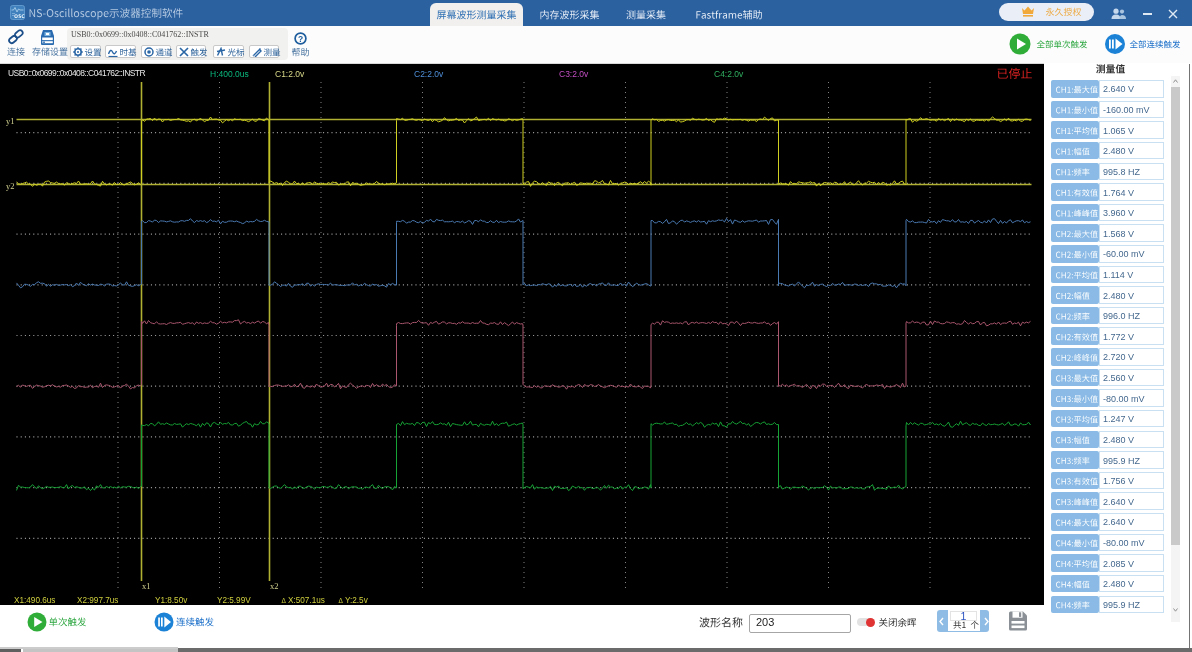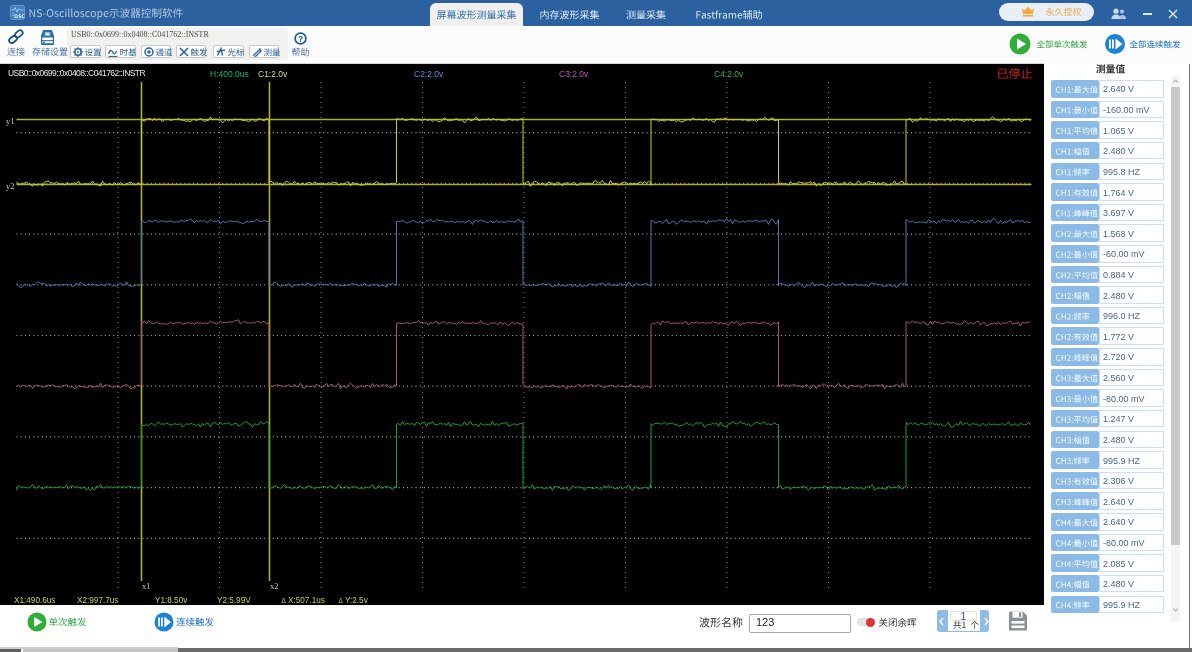--- a/index.html
+++ b/index.html
@@ -82,21 +82,21 @@
   </svg>
 <svg style="position:absolute;left:1105px;top:34px" width="20" height="20" viewBox="0 0 20 20">
     <circle cx="10" cy="10" r="10" fill="#1b82d6"></circle>
     <rect x="4" y="5.5" width="1.8" height="9" fill="#fff"></rect>
     <rect x="7" y="5.5" width="1.8" height="9" fill="#fff"></rect>
     <path d="M10.5 4.5 L17.5 10 L10.5 15.5 Z" fill="#fff"></path>
   </svg>
 <div style="position:absolute;left:0;top:64px;width:1044px;height:541px;background:#000;"></div>
 <div style="position:absolute;left:8px;top:68px;font:normal 8.5px 'Liberation Sans',sans-serif;color:#e8e8e8;letter-spacing:-0.55px;white-space:nowrap">USB0::0x0699::0x0408::C041762::INSTR</div>
 <div style="position:absolute;left:210px;top:69px;font:normal 8.5px 'Liberation Sans',sans-serif;color:#0ab87e;letter-spacing:0px;white-space:nowrap">H:400.0us</div>
-<div style="position:absolute;left:258px;top:69px;font:normal 8.5px 'Liberation Sans',sans-serif;color:#d8d88a;letter-spacing:0px;white-space:nowrap">C1:2.0v</div>
+<div style="position:absolute;left:275px;top:69px;font:normal 8.5px 'Liberation Sans',sans-serif;color:#d8d88a;letter-spacing:0px;white-space:nowrap">C1:2.0v</div>
 <div style="position:absolute;left:414px;top:69px;font:normal 8.5px 'Liberation Sans',sans-serif;color:#4f8fd9;letter-spacing:0px;white-space:nowrap">C2:2.0v</div>
 <div style="position:absolute;left:559px;top:69px;font:normal 8.5px 'Liberation Sans',sans-serif;color:#c44fc4;letter-spacing:0px;white-space:nowrap">C3:2.0v</div>
 <div style="position:absolute;left:714px;top:69px;font:normal 8.5px 'Liberation Sans',sans-serif;color:#2fae5f;letter-spacing:0px;white-space:nowrap">C4:2.0v</div>
 <svg style="position:absolute;left:0;top:64px" width="1044" height="541" viewBox="0 0 1044 541">
     <path d="M118.0 18.0 V526.5 M219.5 18.0 V526.5 M321.0 18.0 V526.5 M422.5 18.0 V526.5 M524.0 18.0 V526.5 M625.5 18.0 V526.5 M727.0 18.0 V526.5 M828.5 18.0 V526.5 M930.0 18.0 V526.5" stroke="#828282" stroke-width="1" fill="none" stroke-dasharray="1 4"></path>
     <path d="M16.5 68.7 H1031.5 M16.5 119.4 H1031.5 M16.5 170.1 H1031.5 M16.5 220.8 H1031.5 M16.5 271.5 H1031.5 M16.5 322.2 H1031.5 M16.5 372.9 H1031.5 M16.5 423.6 H1031.5 M16.5 474.3 H1031.5" stroke="#a6a6a6" stroke-width="1.2" fill="none" stroke-dasharray="1 3.2"></path>
     <path d="M16.5 55.5 H1031.5 M16.5 120.5 H1031.5" stroke="#b0b033" stroke-width="1.6" fill="none"></path>
     <path d="M141.5 18 V517 M269.5 18 V517" stroke="#b0b033" stroke-width="1.6" fill="none"></path>
     <polyline points="16.5,118.0 18.5,119.6 20.5,120.3 22.5,119.5 24.5,118.9 26.5,118.2 28.5,120.0 30.5,120.2 32.5,122.4 34.5,120.0 36.5,121.2 38.5,120.5 40.5,119.9 42.5,122.2 44.5,118.1 46.5,117.3 48.5,117.0 50.5,118.5 52.5,119.0 54.5,119.4 56.5,118.1 58.5,119.6 60.5,119.9 62.5,119.7 64.5,121.2 66.5,118.7 68.5,119.4 70.5,120.3 72.5,119.5 74.5,118.8 76.5,119.6 78.5,117.0 80.5,120.4 82.5,120.1 84.5,120.1 86.5,119.6 88.5,120.4 90.5,119.7 92.5,117.0 94.5,119.8 96.5,120.5 98.5,121.3 100.5,122.1 102.5,117.3 104.5,120.1 106.5,120.9 108.5,120.1 110.5,120.0 112.5,121.2 114.5,118.5 116.5,120.6 118.5,120.5 120.5,118.5 122.5,120.5 124.5,120.9 126.5,119.8 128.5,118.9 130.5,118.0 132.5,119.4 134.5,120.8 136.5,120.2 138.5,118.8 140.5,120.6 141.5,119.2 141.5,57.6 142.5,55.6 144.5,57.4 146.5,55.0 148.5,54.9 150.5,54.5 152.5,56.6 154.5,54.1 156.5,56.2 158.5,55.1 160.5,55.2 162.5,58.0 164.5,55.6 166.5,55.7 168.5,55.4 170.5,56.4 172.5,55.8 174.5,55.5 176.5,55.5 178.5,54.5 180.5,55.8 182.5,56.2 184.5,56.6 186.5,57.3 188.5,56.8 190.5,58.0 192.5,55.7 194.5,55.3 196.5,56.7 198.5,55.5 200.5,54.5 202.5,56.0 204.5,57.6 206.5,56.5 208.5,56.3 210.5,53.0 212.5,55.6 214.5,55.2 216.5,55.1 218.5,56.0 220.5,56.2 222.5,58.9 224.5,57.2 226.5,55.5 228.5,56.7 230.5,55.5 232.5,56.7 234.5,54.9 236.5,55.5 238.5,55.5 240.5,55.3 242.5,56.6 244.5,56.2 246.5,56.7 248.5,57.7 250.5,56.6 252.5,55.0 254.5,57.2 256.5,57.2 258.5,54.7 260.5,55.2 262.5,56.1 264.5,56.8 266.5,54.0 268.5,55.8 269.0,55.9 269.0,118.8 270.5,116.9 272.5,118.1 274.5,119.4 276.5,118.6 278.5,120.0 280.5,119.0 282.5,121.5 284.5,118.5 286.5,117.2 288.5,118.3 290.5,120.1 292.5,119.6 294.5,117.1 296.5,119.6 298.5,119.3 300.5,120.8 302.5,118.7 304.5,120.7 306.5,119.2 308.5,118.7 310.5,118.6 312.5,120.2 314.5,117.9 316.5,119.2 318.5,119.7 320.5,119.9 322.5,119.4 324.5,119.9 326.5,120.0 328.5,118.6 330.5,119.7 332.5,118.1 334.5,118.5 336.5,118.3 338.5,121.1 340.5,120.2 342.5,119.7 344.5,120.1 346.5,118.2 348.5,117.8 350.5,121.8 352.5,118.5 354.5,119.4 356.5,119.3 358.5,120.2 360.5,121.4 362.5,120.9 364.5,120.6 366.5,118.9 368.5,119.9 370.5,120.1 372.5,120.2 374.5,119.6 376.5,117.5 378.5,119.1 380.5,120.1 382.5,119.8 384.5,120.7 386.5,120.0 388.5,119.9 390.5,119.9 392.5,119.2 394.5,119.9 396.5,118.8 396.5,56.5 396.5,54.6 398.5,55.1 400.5,55.6 402.5,54.2 404.5,56.2 406.5,56.3 408.5,55.6 410.5,55.3 412.5,54.8 414.5,55.8 416.5,56.3 418.5,55.5 420.5,56.0 422.5,56.7 424.5,55.2 426.5,55.9 428.5,56.5 430.5,55.2 432.5,57.7 434.5,55.5 436.5,56.5 438.5,57.8 440.5,57.2 442.5,56.3 444.5,53.6 446.5,55.7 448.5,56.8 450.5,56.3 452.5,56.2 454.5,55.7 456.5,54.4 458.5,56.5 460.5,55.9 462.5,56.1 464.5,59.0 466.5,56.7 468.5,54.6 470.5,56.9 472.5,56.2 474.5,54.6 476.5,53.0 478.5,56.6 480.5,56.1 482.5,55.7 484.5,55.4 486.5,56.0 488.5,54.3 490.5,56.5 492.5,54.7 494.5,55.4 496.5,56.0 498.5,55.2 500.5,56.1 502.5,56.2 504.5,56.9 506.5,56.6 508.5,54.9 510.5,55.5 512.5,56.7 514.5,55.5 516.5,56.3 518.5,55.9 520.5,55.2 522.5,54.7 523.0,56.3 523.0,119.3 524.5,120.0 526.5,118.1 528.5,117.5 530.5,122.4 532.5,118.8 534.5,117.2 536.5,117.7 538.5,119.5 540.5,120.4 542.5,118.7 544.5,120.2 546.5,121.4 548.5,117.9 550.5,119.1 552.5,119.0 554.5,121.6 556.5,118.9 558.5,118.4 560.5,120.1 562.5,121.7 564.5,119.1 566.5,119.0 568.5,118.8 570.5,120.5 572.5,119.3 574.5,118.3 576.5,121.3 578.5,120.6 580.5,118.9 582.5,119.2 584.5,119.8 586.5,119.1 588.5,119.4 590.5,119.2 592.5,120.4 594.5,116.8 596.5,117.0 598.5,119.1 600.5,118.1 602.5,116.5 604.5,119.9 606.5,120.0 608.5,121.0 610.5,116.4 612.5,119.9 614.5,119.6 616.5,119.5 618.5,121.1 620.5,119.3 622.5,118.9 624.5,118.1 626.5,118.5 628.5,120.4 630.5,119.3 632.5,119.8 634.5,119.4 636.5,120.0 638.5,118.9 640.5,117.8 642.5,119.4 644.5,117.6 646.5,119.0 648.5,117.3 650.5,118.5 651.0,121.2 651.0,55.9 652.5,54.9 654.5,55.8 656.5,55.4 658.5,57.4 660.5,56.5 662.5,56.2 664.5,57.1 666.5,56.0 668.5,55.7 670.5,56.4 672.5,56.5 674.5,56.2 676.5,57.7 678.5,55.8 680.5,58.1 682.5,57.7 684.5,57.0 686.5,55.8 688.5,55.6 690.5,56.2 692.5,54.3 694.5,55.3 696.5,55.8 698.5,55.2 700.5,55.5 702.5,56.1 704.5,55.8 706.5,54.4 708.5,56.5 710.5,55.5 712.5,57.4 714.5,58.3 716.5,54.8 718.5,55.3 720.5,54.9 722.5,55.4 724.5,54.1 726.5,54.8 728.5,55.9 730.5,55.3 732.5,55.9 734.5,55.6 736.5,55.6 738.5,55.6 740.5,55.4 742.5,56.3 744.5,55.5 746.5,56.2 748.5,57.1 750.5,55.9 752.5,56.2 754.5,56.0 756.5,57.6 758.5,55.5 760.5,55.0 762.5,55.6 764.5,53.1 766.5,54.8 768.5,56.4 770.5,54.5 772.5,53.9 774.5,56.9 776.5,56.3 778.5,55.9 778.5,118.8 778.5,119.8 780.5,119.0 782.5,119.8 784.5,119.8 786.5,119.8 788.5,121.2 790.5,117.6 792.5,119.7 794.5,119.6 796.5,119.8 798.5,117.8 800.5,118.4 802.5,118.7 804.5,119.2 806.5,118.9 808.5,118.7 810.5,117.8 812.5,119.0 814.5,118.5 816.5,122.1 818.5,119.6 820.5,121.8 822.5,119.6 824.5,118.5 826.5,118.8 828.5,119.4 830.5,118.8 832.5,120.2 834.5,118.3 836.5,118.5 838.5,120.3 840.5,120.2 842.5,120.0 844.5,117.7 846.5,120.7 848.5,119.5 850.5,118.0 852.5,120.6 854.5,120.8 856.5,118.8 858.5,116.7 860.5,119.6 862.5,121.1 864.5,119.0 866.5,119.2 868.5,117.3 870.5,118.2 872.5,118.8 874.5,118.2 876.5,120.6 878.5,118.5 880.5,120.2 882.5,118.4 884.5,118.9 886.5,121.2 888.5,120.6 890.5,121.0 892.5,119.4 894.5,116.8 896.5,120.0 898.5,119.4 900.5,117.8 902.5,117.1 904.5,120.1 906.0,120.3 906.0,55.1 906.5,56.1 908.5,55.1 910.5,54.7 912.5,58.3 914.5,56.2 916.5,57.2 918.5,56.2 920.5,53.7 922.5,55.4 924.5,55.3 926.5,54.6 928.5,55.5 930.5,56.2 932.5,55.9 934.5,56.0 936.5,57.2 938.5,54.6 940.5,56.0 942.5,55.3 944.5,56.7 946.5,55.5 948.5,54.5 950.5,57.6 952.5,54.9 954.5,56.5 956.5,55.0 958.5,56.0 960.5,56.0 962.5,56.7 964.5,57.7 966.5,55.2 968.5,56.6 970.5,54.9 972.5,57.2 974.5,57.1 976.5,55.9 978.5,56.2 980.5,56.4 982.5,56.0 984.5,57.2 986.5,55.2 988.5,57.2 990.5,54.8 992.5,53.0 994.5,54.5 996.5,56.1 998.5,56.1 1000.5,57.6 1002.5,56.5 1004.5,55.0 1006.5,56.6 1008.5,54.2 1010.5,56.8 1012.5,57.0 1014.5,56.2 1016.5,56.8 1018.5,55.2 1020.5,57.2 1022.5,57.3 1024.5,55.3 1026.5,55.1 1028.5,55.5 1030.5,56.5" stroke="#cfcf21" stroke-width="1" fill="none"></polyline>
     <polyline points="16.5,218.9 18.5,221.3 20.5,223.8 22.5,222.8 24.5,220.2 26.5,220.4 28.5,221.1 30.5,222.3 32.5,220.4 34.5,220.8 36.5,218.7 38.5,217.8 40.5,219.3 42.5,219.2 44.5,219.7 46.5,222.2 48.5,220.4 50.5,222.2 52.5,220.7 54.5,221.2 56.5,220.4 58.5,221.4 60.5,221.1 62.5,220.5 64.5,220.9 66.5,220.5 68.5,221.6 70.5,220.7 72.5,222.7 74.5,221.6 76.5,219.0 78.5,221.4 80.5,218.2 82.5,220.2 84.5,220.9 86.5,221.7 88.5,219.8 90.5,221.1 92.5,220.1 94.5,221.0 96.5,221.1 98.5,221.5 100.5,220.2 102.5,220.5 104.5,221.9 106.5,220.2 108.5,220.0 110.5,220.4 112.5,221.9 114.5,221.6 116.5,221.9 118.5,220.7 120.5,219.1 122.5,220.8 124.5,221.1 126.5,217.8 128.5,221.3 130.5,221.9 132.5,222.4 134.5,221.6 136.5,220.7 138.5,221.7 140.5,220.6 141.5,220.2 141.5,157.1 142.5,156.6 144.5,158.7 146.5,158.5 148.5,156.6 150.5,157.1 152.5,158.1 154.5,156.0 156.5,156.6 158.5,158.5 160.5,156.9 162.5,157.0 164.5,157.2 166.5,157.9 168.5,157.4 170.5,156.8 172.5,157.8 174.5,158.2 176.5,157.9 178.5,158.0 180.5,156.8 182.5,156.7 184.5,157.3 186.5,156.4 188.5,156.4 190.5,154.7 192.5,157.0 194.5,158.6 196.5,156.5 198.5,157.4 200.5,156.6 202.5,157.4 204.5,156.7 206.5,158.6 208.5,157.7 210.5,155.6 212.5,157.3 214.5,157.1 216.5,157.8 218.5,156.2 220.5,159.9 222.5,157.3 224.5,158.3 226.5,158.2 228.5,157.2 230.5,157.0 232.5,157.1 234.5,157.7 236.5,157.0 238.5,157.9 240.5,158.5 242.5,159.6 244.5,159.0 246.5,157.0 248.5,158.1 250.5,157.5 252.5,157.8 254.5,157.3 256.5,155.4 258.5,156.8 260.5,157.5 262.5,157.3 264.5,156.3 266.5,157.4 268.5,157.8 269.0,157.4 269.0,221.2 270.5,221.2 272.5,220.3 274.5,217.8 276.5,219.3 278.5,220.6 280.5,222.6 282.5,221.2 284.5,221.1 286.5,222.1 288.5,219.4 290.5,222.2 292.5,223.3 294.5,220.9 296.5,221.1 298.5,220.5 300.5,220.9 302.5,219.7 304.5,221.9 306.5,219.3 308.5,219.2 310.5,222.1 312.5,220.5 314.5,222.0 316.5,220.4 318.5,219.8 320.5,220.5 322.5,220.4 324.5,220.5 326.5,220.6 328.5,221.0 330.5,219.1 332.5,221.2 334.5,220.7 336.5,220.7 338.5,221.2 340.5,221.4 342.5,221.3 344.5,221.7 346.5,221.0 348.5,221.0 350.5,221.0 352.5,218.8 354.5,221.0 356.5,220.3 358.5,221.8 360.5,220.9 362.5,221.5 364.5,219.3 366.5,220.7 368.5,221.6 370.5,222.1 372.5,220.0 374.5,221.0 376.5,220.6 378.5,222.2 380.5,221.7 382.5,221.1 384.5,221.8 386.5,223.2 388.5,219.6 390.5,220.9 392.5,219.4 394.5,220.7 396.5,221.1 396.5,158.5 396.5,157.3 398.5,157.3 400.5,157.7 402.5,156.4 404.5,157.2 406.5,159.2 408.5,158.1 410.5,158.1 412.5,156.5 414.5,156.9 416.5,158.2 418.5,158.7 420.5,157.4 422.5,159.2 424.5,158.4 426.5,156.3 428.5,157.2 430.5,155.1 432.5,157.5 434.5,157.9 436.5,155.4 438.5,156.3 440.5,156.6 442.5,156.1 444.5,157.8 446.5,157.7 448.5,157.8 450.5,157.6 452.5,157.1 454.5,158.7 456.5,157.5 458.5,157.7 460.5,158.3 462.5,157.1 464.5,158.9 466.5,158.0 468.5,156.7 470.5,157.2 472.5,160.4 474.5,156.6 476.5,156.5 478.5,157.8 480.5,155.8 482.5,157.1 484.5,157.2 486.5,158.6 488.5,158.4 490.5,156.7 492.5,158.2 494.5,158.4 496.5,156.3 498.5,158.6 500.5,157.5 502.5,158.1 504.5,158.2 506.5,158.1 508.5,156.9 510.5,157.7 512.5,157.8 514.5,157.9 516.5,157.1 518.5,154.9 520.5,158.1 522.5,156.7 523.0,156.5 523.0,220.8 524.5,219.3 526.5,221.7 528.5,220.9 530.5,221.6 532.5,221.2 534.5,221.0 536.5,221.6 538.5,220.5 540.5,220.8 542.5,219.7 544.5,220.4 546.5,220.8 548.5,219.8 550.5,220.3 552.5,223.2 554.5,221.1 556.5,222.3 558.5,219.4 560.5,221.9 562.5,220.8 564.5,221.8 566.5,221.9 568.5,220.9 570.5,220.4 572.5,222.4 574.5,220.0 576.5,222.5 578.5,222.0 580.5,220.2 582.5,223.2 584.5,221.0 586.5,222.3 588.5,220.2 590.5,219.6 592.5,220.9 594.5,220.4 596.5,222.0 598.5,220.0 600.5,219.7 602.5,218.9 604.5,221.3 606.5,221.4 608.5,218.8 610.5,221.2 612.5,221.1 614.5,220.8 616.5,221.5 618.5,221.4 620.5,219.0 622.5,221.3 624.5,220.3 626.5,222.1 628.5,218.1 630.5,220.4 632.5,222.7 634.5,221.2 636.5,219.1 638.5,220.5 640.5,221.2 642.5,220.7 644.5,220.0 646.5,219.6 648.5,220.8 650.5,222.0 651.0,222.0 651.0,156.6 652.5,156.5 654.5,158.8 656.5,158.8 658.5,157.4 660.5,157.7 662.5,159.4 664.5,157.8 666.5,155.4 668.5,159.5 670.5,158.9 672.5,156.9 674.5,157.7 676.5,160.2 678.5,158.3 680.5,156.6 682.5,156.1 684.5,158.1 686.5,156.9 688.5,157.5 690.5,158.4 692.5,157.4 694.5,156.9 696.5,158.0 698.5,156.6 700.5,158.0 702.5,157.7 704.5,157.3 706.5,160.2 708.5,156.7 710.5,157.7 712.5,156.8 714.5,157.3 716.5,156.9 718.5,155.9 720.5,156.4 722.5,156.1 724.5,158.0 726.5,154.4 728.5,157.6 730.5,155.6 732.5,160.1 734.5,156.0 736.5,156.7 738.5,157.8 740.5,158.3 742.5,156.7 744.5,158.2 746.5,157.4 748.5,156.8 750.5,157.0 752.5,157.2 754.5,156.6 756.5,156.0 758.5,158.2 760.5,157.0 762.5,157.0 764.5,156.8 766.5,156.5 768.5,160.4 770.5,155.7 772.5,155.5 774.5,158.2 776.5,160.3 778.5,155.4 778.5,221.8 778.5,219.1 780.5,219.4 782.5,219.7 784.5,221.0 786.5,221.4 788.5,222.0 790.5,220.7 792.5,220.2 794.5,222.0 796.5,220.0 798.5,217.9 800.5,220.3 802.5,222.0 804.5,223.8 806.5,221.1 808.5,221.5 810.5,220.4 812.5,218.2 814.5,222.2 816.5,220.6 818.5,221.6 820.5,220.4 822.5,220.1 824.5,221.6 826.5,222.5 828.5,221.2 830.5,221.4 832.5,219.4 834.5,221.1 836.5,221.0 838.5,220.0 840.5,220.5 842.5,218.4 844.5,221.4 846.5,220.9 848.5,220.7 850.5,220.9 852.5,221.4 854.5,220.1 856.5,220.3 858.5,221.5 860.5,220.6 862.5,221.5 864.5,220.9 866.5,220.7 868.5,222.5 870.5,219.6 872.5,219.0 874.5,219.8 876.5,219.9 878.5,220.7 880.5,220.4 882.5,222.0 884.5,222.2 886.5,222.0 888.5,220.9 890.5,221.2 892.5,222.5 894.5,221.3 896.5,223.8 898.5,220.8 900.5,219.3 902.5,220.1 904.5,219.8 906.0,221.8 906.0,156.6 906.5,155.3 908.5,157.6 910.5,158.0 912.5,156.9 914.5,158.6 916.5,158.6 918.5,158.1 920.5,158.1 922.5,158.0 924.5,158.5 926.5,159.0 928.5,155.4 930.5,157.5 932.5,158.0 934.5,157.2 936.5,159.6 938.5,156.7 940.5,158.3 942.5,155.6 944.5,156.2 946.5,156.8 948.5,156.8 950.5,157.7 952.5,155.6 954.5,158.0 956.5,157.8 958.5,155.5 960.5,158.2 962.5,157.8 964.5,158.3 966.5,157.5 968.5,159.4 970.5,156.4 972.5,156.4 974.5,159.1 976.5,157.6 978.5,156.5 980.5,158.3 982.5,158.8 984.5,157.0 986.5,159.0 988.5,155.9 990.5,158.5 992.5,155.0 994.5,154.7 996.5,157.2 998.5,159.6 1000.5,156.4 1002.5,159.3 1004.5,157.5 1006.5,159.0 1008.5,156.7 1010.5,155.8 1012.5,158.8 1014.5,157.7 1016.5,156.8 1018.5,156.7 1020.5,157.6 1022.5,156.0 1024.5,158.8 1026.5,157.5 1028.5,158.6 1030.5,157.8" stroke="#4a7ab2" stroke-width="1" fill="none"></polyline>
@@ -133,30 +133,30 @@
 <div style="position:absolute;left:1099px;top:141.9px;width:65px;height:17.5px;background:#fff;border:1px solid #c9e0f2;box-sizing:border-box;"></div>
 <div style="position:absolute;left:1103px;top:146.26000000000002px;font:normal 9px 'Liberation Sans',sans-serif;color:#44688e;letter-spacing:0px;white-space:nowrap">2.480 V</div>
 <div style="position:absolute;left:1051px;top:162.5px;width:48px;height:17.5px;background:#8abae5;border-radius:2px;"></div>
 <div style="position:absolute;left:1099px;top:162.5px;width:65px;height:17.5px;background:#fff;border:1px solid #c9e0f2;box-sizing:border-box;"></div>
 <div style="position:absolute;left:1103px;top:166.88000000000002px;font:normal 9px 'Liberation Sans',sans-serif;color:#44688e;letter-spacing:0px;white-space:nowrap">995.8 HZ</div>
 <div style="position:absolute;left:1051px;top:183.1px;width:48px;height:17.5px;background:#8abae5;border-radius:2px;"></div>
 <div style="position:absolute;left:1099px;top:183.1px;width:65px;height:17.5px;background:#fff;border:1px solid #c9e0f2;box-sizing:border-box;"></div>
 <div style="position:absolute;left:1103px;top:187.50000000000003px;font:normal 9px 'Liberation Sans',sans-serif;color:#44688e;letter-spacing:0px;white-space:nowrap">1.764 V</div>
 <div style="position:absolute;left:1051px;top:203.7px;width:48px;height:17.5px;background:#8abae5;border-radius:2px;"></div>
 <div style="position:absolute;left:1099px;top:203.7px;width:65px;height:17.5px;background:#fff;border:1px solid #c9e0f2;box-sizing:border-box;"></div>
-<div style="position:absolute;left:1103px;top:208.12px;font:normal 9px 'Liberation Sans',sans-serif;color:#44688e;letter-spacing:0px;white-space:nowrap">3.697 V</div>
+<div style="position:absolute;left:1103px;top:208.12px;font:normal 9px 'Liberation Sans',sans-serif;color:#44688e;letter-spacing:0px;white-space:nowrap">3.960 V</div>
 <div style="position:absolute;left:1051px;top:224.3px;width:48px;height:17.5px;background:#8abae5;border-radius:2px;"></div>
 <div style="position:absolute;left:1099px;top:224.3px;width:65px;height:17.5px;background:#fff;border:1px solid #c9e0f2;box-sizing:border-box;"></div>
 <div style="position:absolute;left:1103px;top:228.74px;font:normal 9px 'Liberation Sans',sans-serif;color:#44688e;letter-spacing:0px;white-space:nowrap">1.568 V</div>
 <div style="position:absolute;left:1051px;top:245.0px;width:48px;height:17.5px;background:#8abae5;border-radius:2px;"></div>
 <div style="position:absolute;left:1099px;top:245.0px;width:65px;height:17.5px;background:#fff;border:1px solid #c9e0f2;box-sizing:border-box;"></div>
 <div style="position:absolute;left:1103px;top:249.36px;font:normal 9px 'Liberation Sans',sans-serif;color:#44688e;letter-spacing:0px;white-space:nowrap">-60.00 mV</div>
 <div style="position:absolute;left:1051px;top:265.6px;width:48px;height:17.5px;background:#8abae5;border-radius:2px;"></div>
 <div style="position:absolute;left:1099px;top:265.6px;width:65px;height:17.5px;background:#fff;border:1px solid #c9e0f2;box-sizing:border-box;"></div>
-<div style="position:absolute;left:1103px;top:269.98px;font:normal 9px 'Liberation Sans',sans-serif;color:#44688e;letter-spacing:0px;white-space:nowrap">0.884 V</div>
+<div style="position:absolute;left:1103px;top:269.98px;font:normal 9px 'Liberation Sans',sans-serif;color:#44688e;letter-spacing:0px;white-space:nowrap">1.114 V</div>
 <div style="position:absolute;left:1051px;top:286.2px;width:48px;height:17.5px;background:#8abae5;border-radius:2px;"></div>
 <div style="position:absolute;left:1099px;top:286.2px;width:65px;height:17.5px;background:#fff;border:1px solid #c9e0f2;box-sizing:border-box;"></div>
 <div style="position:absolute;left:1103px;top:290.6px;font:normal 9px 'Liberation Sans',sans-serif;color:#44688e;letter-spacing:0px;white-space:nowrap">2.480 V</div>
 <div style="position:absolute;left:1051px;top:306.8px;width:48px;height:17.5px;background:#8abae5;border-radius:2px;"></div>
 <div style="position:absolute;left:1099px;top:306.8px;width:65px;height:17.5px;background:#fff;border:1px solid #c9e0f2;box-sizing:border-box;"></div>
 <div style="position:absolute;left:1103px;top:311.22px;font:normal 9px 'Liberation Sans',sans-serif;color:#44688e;letter-spacing:0px;white-space:nowrap">996.0 HZ</div>
 <div style="position:absolute;left:1051px;top:327.4px;width:48px;height:17.5px;background:#8abae5;border-radius:2px;"></div>
 <div style="position:absolute;left:1099px;top:327.4px;width:65px;height:17.5px;background:#fff;border:1px solid #c9e0f2;box-sizing:border-box;"></div>
 <div style="position:absolute;left:1103px;top:331.84px;font:normal 9px 'Liberation Sans',sans-serif;color:#44688e;letter-spacing:0px;white-space:nowrap">1.772 V</div>
 <div style="position:absolute;left:1051px;top:348.1px;width:48px;height:17.5px;background:#8abae5;border-radius:2px;"></div>
@@ -172,21 +172,21 @@
 <div style="position:absolute;left:1099px;top:409.9px;width:65px;height:17.5px;background:#fff;border:1px solid #c9e0f2;box-sizing:border-box;"></div>
 <div style="position:absolute;left:1103px;top:414.32px;font:normal 9px 'Liberation Sans',sans-serif;color:#44688e;letter-spacing:0px;white-space:nowrap">1.247 V</div>
 <div style="position:absolute;left:1051px;top:430.5px;width:48px;height:17.5px;background:#8abae5;border-radius:2px;"></div>
 <div style="position:absolute;left:1099px;top:430.5px;width:65px;height:17.5px;background:#fff;border:1px solid #c9e0f2;box-sizing:border-box;"></div>
 <div style="position:absolute;left:1103px;top:434.94px;font:normal 9px 'Liberation Sans',sans-serif;color:#44688e;letter-spacing:0px;white-space:nowrap">2.480 V</div>
 <div style="position:absolute;left:1051px;top:451.2px;width:48px;height:17.5px;background:#8abae5;border-radius:2px;"></div>
 <div style="position:absolute;left:1099px;top:451.2px;width:65px;height:17.5px;background:#fff;border:1px solid #c9e0f2;box-sizing:border-box;"></div>
 <div style="position:absolute;left:1103px;top:455.56px;font:normal 9px 'Liberation Sans',sans-serif;color:#44688e;letter-spacing:0px;white-space:nowrap">995.9 HZ</div>
 <div style="position:absolute;left:1051px;top:471.8px;width:48px;height:17.5px;background:#8abae5;border-radius:2px;"></div>
 <div style="position:absolute;left:1099px;top:471.8px;width:65px;height:17.5px;background:#fff;border:1px solid #c9e0f2;box-sizing:border-box;"></div>
-<div style="position:absolute;left:1103px;top:476.18px;font:normal 9px 'Liberation Sans',sans-serif;color:#44688e;letter-spacing:0px;white-space:nowrap">2.306 V</div>
+<div style="position:absolute;left:1103px;top:476.18px;font:normal 9px 'Liberation Sans',sans-serif;color:#44688e;letter-spacing:0px;white-space:nowrap">1.756 V</div>
 <div style="position:absolute;left:1051px;top:492.4px;width:48px;height:17.5px;background:#8abae5;border-radius:2px;"></div>
 <div style="position:absolute;left:1099px;top:492.4px;width:65px;height:17.5px;background:#fff;border:1px solid #c9e0f2;box-sizing:border-box;"></div>
 <div style="position:absolute;left:1103px;top:496.8px;font:normal 9px 'Liberation Sans',sans-serif;color:#44688e;letter-spacing:0px;white-space:nowrap">2.640 V</div>
 <div style="position:absolute;left:1051px;top:513.0px;width:48px;height:17.5px;background:#8abae5;border-radius:2px;"></div>
 <div style="position:absolute;left:1099px;top:513.0px;width:65px;height:17.5px;background:#fff;border:1px solid #c9e0f2;box-sizing:border-box;"></div>
 <div style="position:absolute;left:1103px;top:517.42px;font:normal 9px 'Liberation Sans',sans-serif;color:#44688e;letter-spacing:0px;white-space:nowrap">2.640 V</div>
 <div style="position:absolute;left:1051px;top:533.6px;width:48px;height:17.5px;background:#8abae5;border-radius:2px;"></div>
 <div style="position:absolute;left:1099px;top:533.6px;width:65px;height:17.5px;background:#fff;border:1px solid #c9e0f2;box-sizing:border-box;"></div>
 <div style="position:absolute;left:1103px;top:538.0400000000001px;font:normal 9px 'Liberation Sans',sans-serif;color:#44688e;letter-spacing:0px;white-space:nowrap">-80.00 mV</div>
 <div style="position:absolute;left:1051px;top:554.3px;width:48px;height:17.5px;background:#8abae5;border-radius:2px;"></div>
@@ -211,21 +211,21 @@
     <circle cx="10" cy="10" r="9.5" fill="#2fad38"></circle>
     <path d="M7.2 5 L15.5 10 L7.2 15 Z" fill="#fff"></path>
   </svg>
 <svg style="position:absolute;left:154px;top:612px" width="20" height="20" viewBox="0 0 20 20">
     <circle cx="10" cy="10" r="9.5" fill="#1b82d6"></circle>
     <rect x="4.2" y="5.5" width="1.7" height="9" fill="#fff"></rect>
     <rect x="7" y="5.5" width="1.7" height="9" fill="#fff"></rect>
     <path d="M10.3 4.5 L17 10 L10.3 15.5 Z" fill="#fff"></path>
   </svg>
 <div style="position:absolute;left:749px;top:613.5px;width:102px;height:19px;background:#fff;border:1px solid #a6a6a6;border-radius:2px;box-sizing:border-box;"></div>
-<div style="position:absolute;left:756px;top:616px;font:normal 11px 'Liberation Sans',sans-serif;color:#222;letter-spacing:0px;white-space:nowrap">123</div>
+<div style="position:absolute;left:756px;top:616px;font:normal 11px 'Liberation Sans',sans-serif;color:#222;letter-spacing:0px;white-space:nowrap">203</div>
 <div style="position:absolute;left:856.5px;top:618px;width:17px;height:8px;background:#e2e2e2;border-radius:4px;"></div>
 <div style="position:absolute;left:865.5px;top:617.5px;width:9px;height:9px;background:#e03333;border-radius:50%;"></div>
 <div style="position:absolute;left:937px;top:609.5px;width:52px;height:22px;background:#8fbce4;border-radius:3px;"></div>
 <div style="position:absolute;left:948px;top:610px;width:31.5px;height:21px;background:#fff;"></div>
 <div style="position:absolute;left:950px;top:610.5px;width:27px;height:10px;background:#fff;border:1px solid #e3e3e3;box-sizing:border-box;"></div>
 <div style="position:absolute;left:950px;top:609.5px;width:27px;height:11px;font:10.5px 'Liberation Sans',sans-serif;color:#2a52c0;text-align:center">1</div>
 <svg style="position:absolute;left:939px;top:616.5px" width="5" height="9" viewBox="0 0 5 9">
     <path d="M4 1 L1 4.5 L4 8" fill="none" stroke="#fff" stroke-width="1.4"></path>
   </svg>
 <svg style="position:absolute;left:983.5px;top:616.5px" width="5" height="9" viewBox="0 0 5 9">

